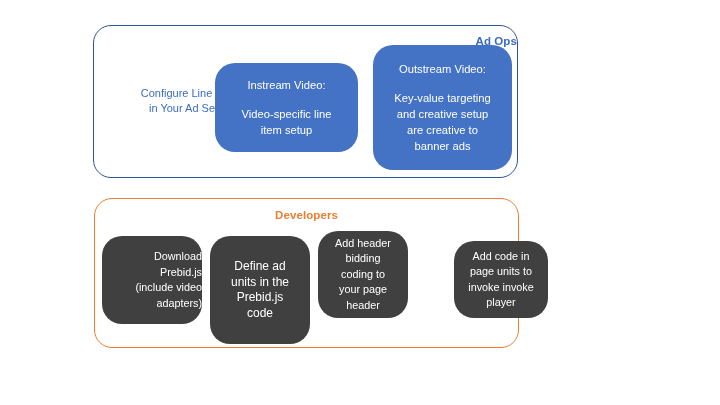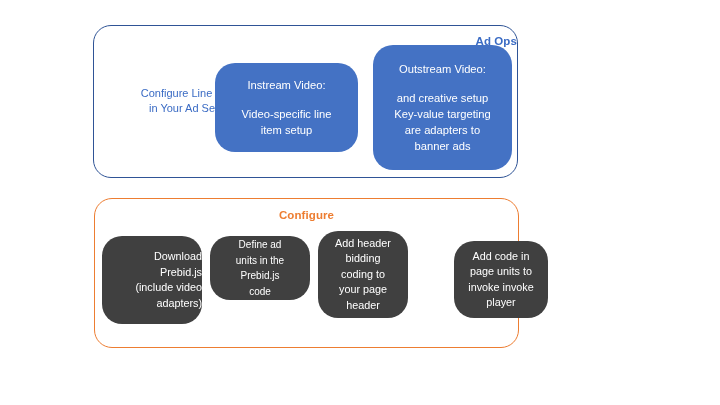--- a/index.html
+++ b/index.html
@@ -131,22 +131,22 @@
     width: 100px;
     height: 88px;
     font-size: 10.8px;
     line-height: 15.5px;
     align-items: flex-end;
   }
   .node-dev2 {
     left: 210px;
     top: 236px;
     width: 100px;
-    height: 64px;
-    font-size: 10px;
+    height: 108px;
+    font-size: 12px;
     line-height: 15.5px;
   }
   .node-dev3 {
     left: 318px;
     top: 231px;
     width: 90px;
     height: 87px;
     font-size: 10.8px;
     line-height: 15.5px;
   }
@@ -180,28 +180,28 @@
   <div class="box blue node-instream">
     <span class="line">Instream Video:</span>
     <span class="spacer"></span>
     <span class="line">Video-specific line</span>
     <span class="line">item setup</span>
   </div>
 
   <div class="box blue node-outstream">
     <span class="line">Outstream Video:</span>
     <span class="spacer"></span>
+    <span class="line">Key-value targeting</span>
     <span class="line">and creative setup</span>
-    <span class="line">Key-value targeting</span>
-    <span class="line">are adapters to</span>
+    <span class="line">are creative to</span>
     <span class="line">banner ads</span>
   </div>
 
   <div class="group group-devs">
-    <div class="group-title">Configure</div>
+    <div class="group-title">Developers</div>
   </div>
 
   <div class="box orange node-dev1">
     <span class="line">Download</span>
     <span class="line">Prebid.js</span>
     <span class="line">(include video</span>
     <span class="line">adapters)</span>
   </div>
 
   <div class="box orange node-dev2">

